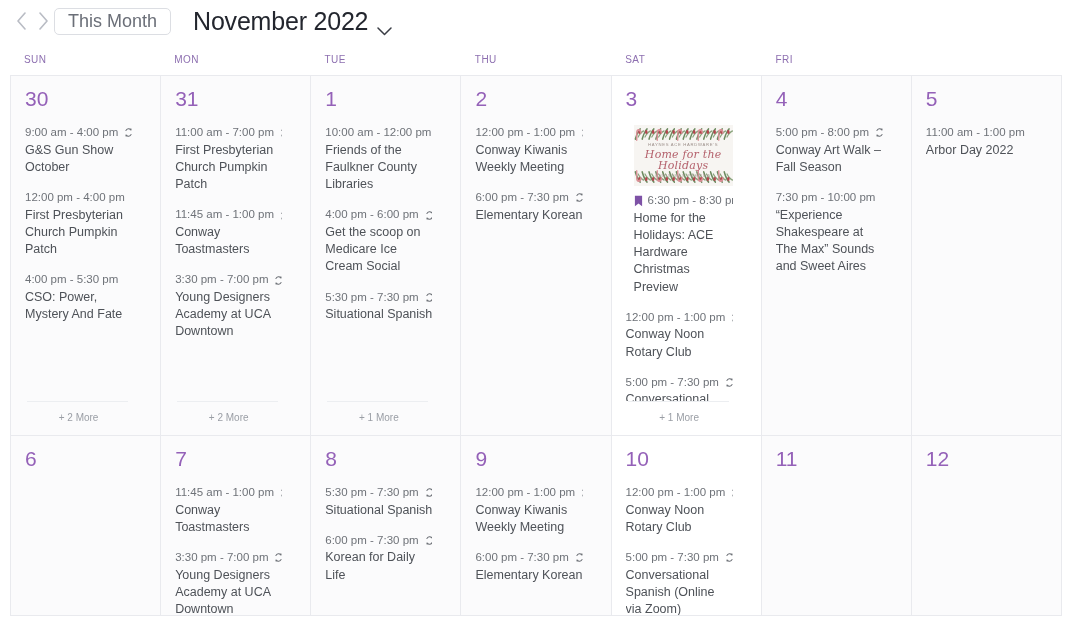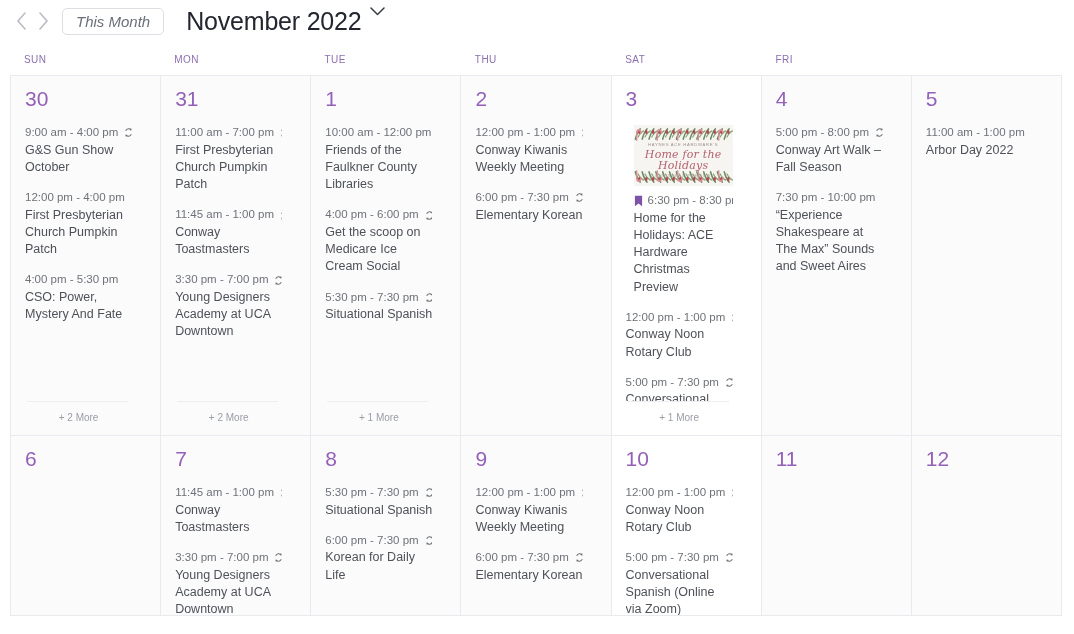--- a/index.html
+++ b/index.html
@@ -24,38 +24,37 @@
     height: 30px;
     display: flex;
     align-items: center;
     justify-content: center;
     color: #b9bcc4;
     cursor: pointer;
     user-select: none;
   }
   .nav-arrow svg { display: block; }
   .this-month-btn {
-    margin-left: 8px;
+    margin-left: 0;
     height: 27px;
     padding: 0 13px;
     border: 1px solid #dcdee3;
     border-radius: 5px;
     background: #ffffff;
     color: #6b6f78;
-    font-size: 15px;
+    font-size: 18px;
     font-family: "Liberation Sans", sans-serif;
     line-height: 25px;
     cursor: pointer;
     white-space: nowrap;
-    font-style: italic;
   }
   .title-wrap {
     margin-left: 22px;
     display: flex;
-    align-items: flex-start;
+    align-items: flex-end;
     gap: 9px;
     cursor: pointer;
   }
   .cal-title {
     font-size: 25px;
     color: #23262e;
     font-weight: 400;
     letter-spacing: -0.2px;
     white-space: nowrap;
   }

